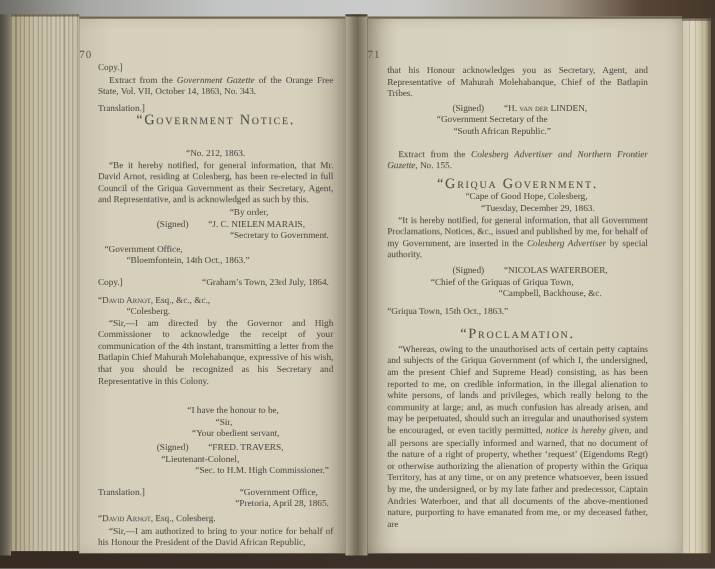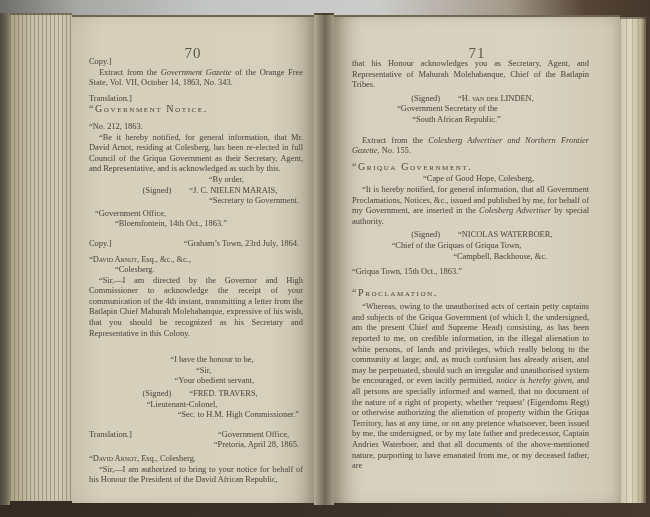--- a/index.html
+++ b/index.html
@@ -44,36 +44,36 @@
     box-shadow:inset 16px 0 20px -12px rgba(70,58,38,.5), inset -10px 0 14px -9px rgba(70,58,38,.28);
   }
   .edges-right{
     position:absolute;left:620px;top:4px;bottom:2px;width:26px;
     background:
       repeating-linear-gradient(90deg, rgba(110,95,65,.25) 0 1px, rgba(0,0,0,0) 1px 6px),
       linear-gradient(90deg,#cdc5ae 0%,#ddd7c1 40%,#c0b69a 80%,#6e5f49 100%);
     border-top:2px solid rgba(70,60,40,.55);
   }
   .pagenum{
-    position:absolute;top:28px;left:0;width:100%;text-align:center;
-    font-size:15px;color:#5c574d;letter-spacing:1px;
+    position:absolute;top:28px;left:0;width:100%;text-align:left;
+    font-size:10px;color:#5c574d;letter-spacing:1px;
   }
   .text-col{
     position:absolute;font-size:8.4px;line-height:10.6px;color:#55504a;
     text-shadow:0.2px 0.2px 0 rgba(85,75,58,.22);
   }
   .text-col-left{left:17px;right:11px;top:40px;}
   .text-col-right{left:18px;right:31px;top:42px;}
   .blk{min-height:10.6px;}
   .left{text-align:left;}
   .left1{padding-left:6px;}
   .left2{padding-left:26px;}
   .para{text-align:justify;text-indent:10px;}
   .para-ni{text-align:justify;}
-  .hd{text-align:left;font-variant:small-caps;letter-spacing:1.6px;font-size:10px;}
+  .hd{text-align:center;font-variant:small-caps;letter-spacing:1.6px;font-size:13px;}
   .pl30{padding-left:30%;} .pl36{padding-left:36%;} .pl38{padding-left:38%;}
   .pl40{padding-left:40%;} .pl50{padding-left:50%;} .pl56{padding-left:56%;}
   .r1{text-align:right;padding-right:4px;}
   .r2{text-align:center;padding-right:28px;}
   .r2b{text-align:right;padding-right:42px;}
   .r3{text-align:center;padding-right:46px;}
   .signed{display:flex;padding-left:25%;}
   .signed .sig-label{margin-right:18px;flex:none;}
   .split{display:flex;justify-content:space-between;}
   .run-i{font-style:italic;}
@@ -87,21 +87,21 @@
   <div class="book">
     <div class="cover-left"></div>
     <div class="edges-left"></div>
     <div class="page page-left">
       <div class="pagenum">70</div>
       <div class="text-col text-col-left" id="left-col">
           <div class="blk left"><span class="run-n">Copy.]</span></div>
           <div class="blk para"><span class="run-n">Extract from the </span><span class="run-i">Government Gazette</span><span class="run-n"> of the Orange Free State, Vol. VII, October 14, 1863, No. 343.</span></div>
           <div class="blk left" style="margin-top: 5px;"><span class="run-n">Translation.]</span></div>
           <div class="blk hd"><span class="run-n">“Government Notice.</span></div>
-          <div class="blk left" style="margin-top: 7px;"><span class="run-n">“No. 212, 1863.</span></div>
+          <div class="blk left" style="margin-top: 20px; text-align: center;"><span class="run-n">“No. 212, 1863.</span></div>
           <div class="blk para"><span class="run-n">“Be it hereby notified, for general information, that Mr. David Arnot, residing at Colesberg, has been re-elected in full Council of the Griqua Government as their Secretary, Agent, and Representative, and is acknowledged as such by this.</span></div>
           <div class="blk pl56"><span class="run-n">“By order,</span></div>
           <div class="blk signed">
             <span class="sig-label">(Signed)</span>
             <span><span class="run-n">“J. C. NIELEN MARAIS,</span></span>
           </div>
           <div class="blk r1"><span class="run-n">“Secretary to Government.</span></div>
           <div class="blk left1" style="margin-top: 2px;"><span class="run-n">“Government Office,</span></div>
           <div class="blk left2"><span class="run-n">“Bloemfontein, 14th Oct., 1863.”</span></div>
           <div class="blk split" style="margin-top: 9px;">
@@ -136,20 +136,21 @@
           <div class="blk para-ni"><span class="run-n">that his Honour acknowledges you as Secretary, Agent, and Representative of Mahurah Molehabanque, Chief of the Batlapin Tribes.</span></div>
           <div class="blk signed" style="margin-top: 3px;">
             <span class="sig-label">(Signed)</span>
             <span><span class="run-n">“H. </span><span class="run-sc">van der</span><span class="run-n"> LINDEN,</span></span>
           </div>
           <div class="blk r3"><span class="run-n">“Government Secretary of the</span></div>
           <div class="blk r2"><span class="run-n">“South African Republic.”</span></div>
           <div class="blk para" style="margin-top: 10px;"><span class="run-n">Extract from the </span><span class="run-i">Colesberg Advertiser and Northern Frontier Gazette</span><span class="run-n">, No. 155.</span></div>
           <div class="blk hd" style="margin-top: 5px;"><span class="run-n">“Griqua Government.</span></div>
           <div class="blk pl30" style="margin-top: 2px;"><span class="run-n">“Cape of Good Hope, Colesberg,</span></div>
+          <div class="blk pl36"><span class="run-n">“Tuesday, December 29, 1863.</span></div>
           <div class="blk para"><span class="run-n">“It is hereby notified, for general information, that all Government Proclamations, Notices, &amp;c., issued and published by me, for behalf of my Government, are inserted in the </span><span class="run-i">Colesberg Advertiser</span><span class="run-n"> by special authority.</span></div>
           <div class="blk signed" style="margin-top: 3px;">
             <span class="sig-label">(Signed)</span>
             <span><span class="run-n">“NICOLAS WATERBOER,</span></span>
           </div>
           <div class="blk r2"><span class="run-n">“Chief of the Griquas of Griqua Town,</span></div>
           <div class="blk r2b"><span class="run-n">“Campbell, Backhouse, &amp;c.</span></div>
           <div class="blk left" style="margin-top: 5px;"><span class="run-n">“Griqua Town, 15th Oct., 1863.”</span></div>
           <div class="blk hd" style="margin-top: 10px;"><span class="run-n">“Proclamation.</span></div>
           <div class="blk para" style="margin-top: 4px;"><span class="run-n">“Whereas, owing to the unauthorised acts of certain petty captains and subjects of the Griqua Government (of which I, the undersigned, am the present Chief and Supreme Head) consisting, as has been reported to me, on credible information, in the illegal alienation to white persons, of lands and privileges, which really belong to the community at large; and, as much confusion has already arisen, and may be perpetuated, should such an irregular and unauthorised system be encouraged, or even tacitly permitted, </span><span class="run-i">notice is hereby given</span><span class="run-n">, and all persons are specially informed and warned, that no document of the nature of a right of property, whether ‘request’ (Eigendoms Regt) or otherwise authorizing the alienation of property within the Griqua Territory, has at any time, or on any pretence whatsoever, been issued by me, the undersigned, or by my late father and predecessor, Captain Andries Waterboer, and that all documents of the above-mentioned nature, purporting to have emanated from me, or my deceased father, are</span></div>

